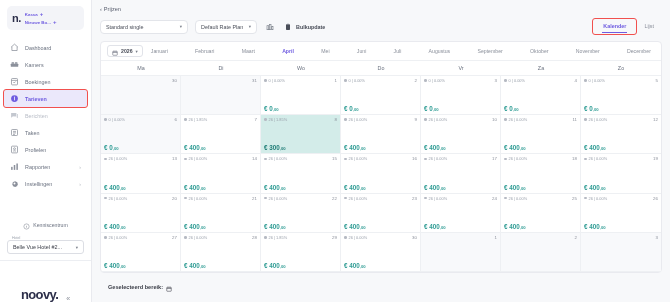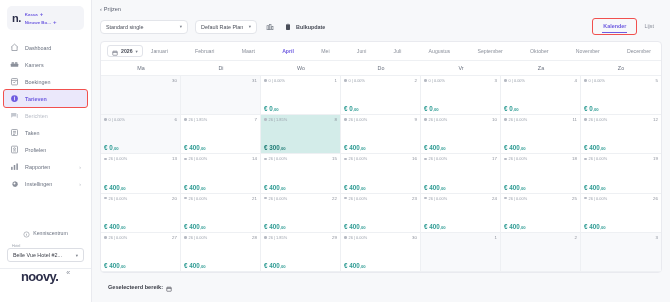--- a/index.html
+++ b/index.html
@@ -65,21 +65,21 @@
   .hotel-legend { font-size: 3.6px; color: #9aa0ab; position: absolute; top: -4px; left: 4px; background:#fff; padding:0 1px; }
   .hotel-select {
     border: 1px solid #dcdee4; border-radius: 3px;
     height: 14px; display: flex; align-items: center;
     padding: 0 5px; justify-content: space-between;
   }
   .hotel-value { font-size: 5.4px; color: #3a3d47; white-space: nowrap; overflow:hidden; }
   .caret { font-size: 4.5px; color: #7b808b; }
   .sidebar-foot {
     border-top: 1px solid #eceef2;
-    height: 34px; display:flex; align-items:flex-start; justify-content:center;
+    height: 42px; display:flex; align-items:flex-end; justify-content:center;
     gap: 8px;
   }
   .noovy { font-size: 13px; font-weight: bold; color: #2d2f4a; letter-spacing: -0.6px; }
   .collapse { font-size: 7px; color: #8a8f9a; }
 
   
   .main { flex: 1; display: flex; flex-direction: column; background: #f7f8fa; padding: 6px 8px 0 8px; min-width:0; }
   .breadcrumb { font-size: 5.6px; color: #5b6070; margin-bottom: 7px; display:flex; align-items:center; gap:2px; }
   .bc-arrow { font-size: 5.5px; color:#5b6070; }
 

